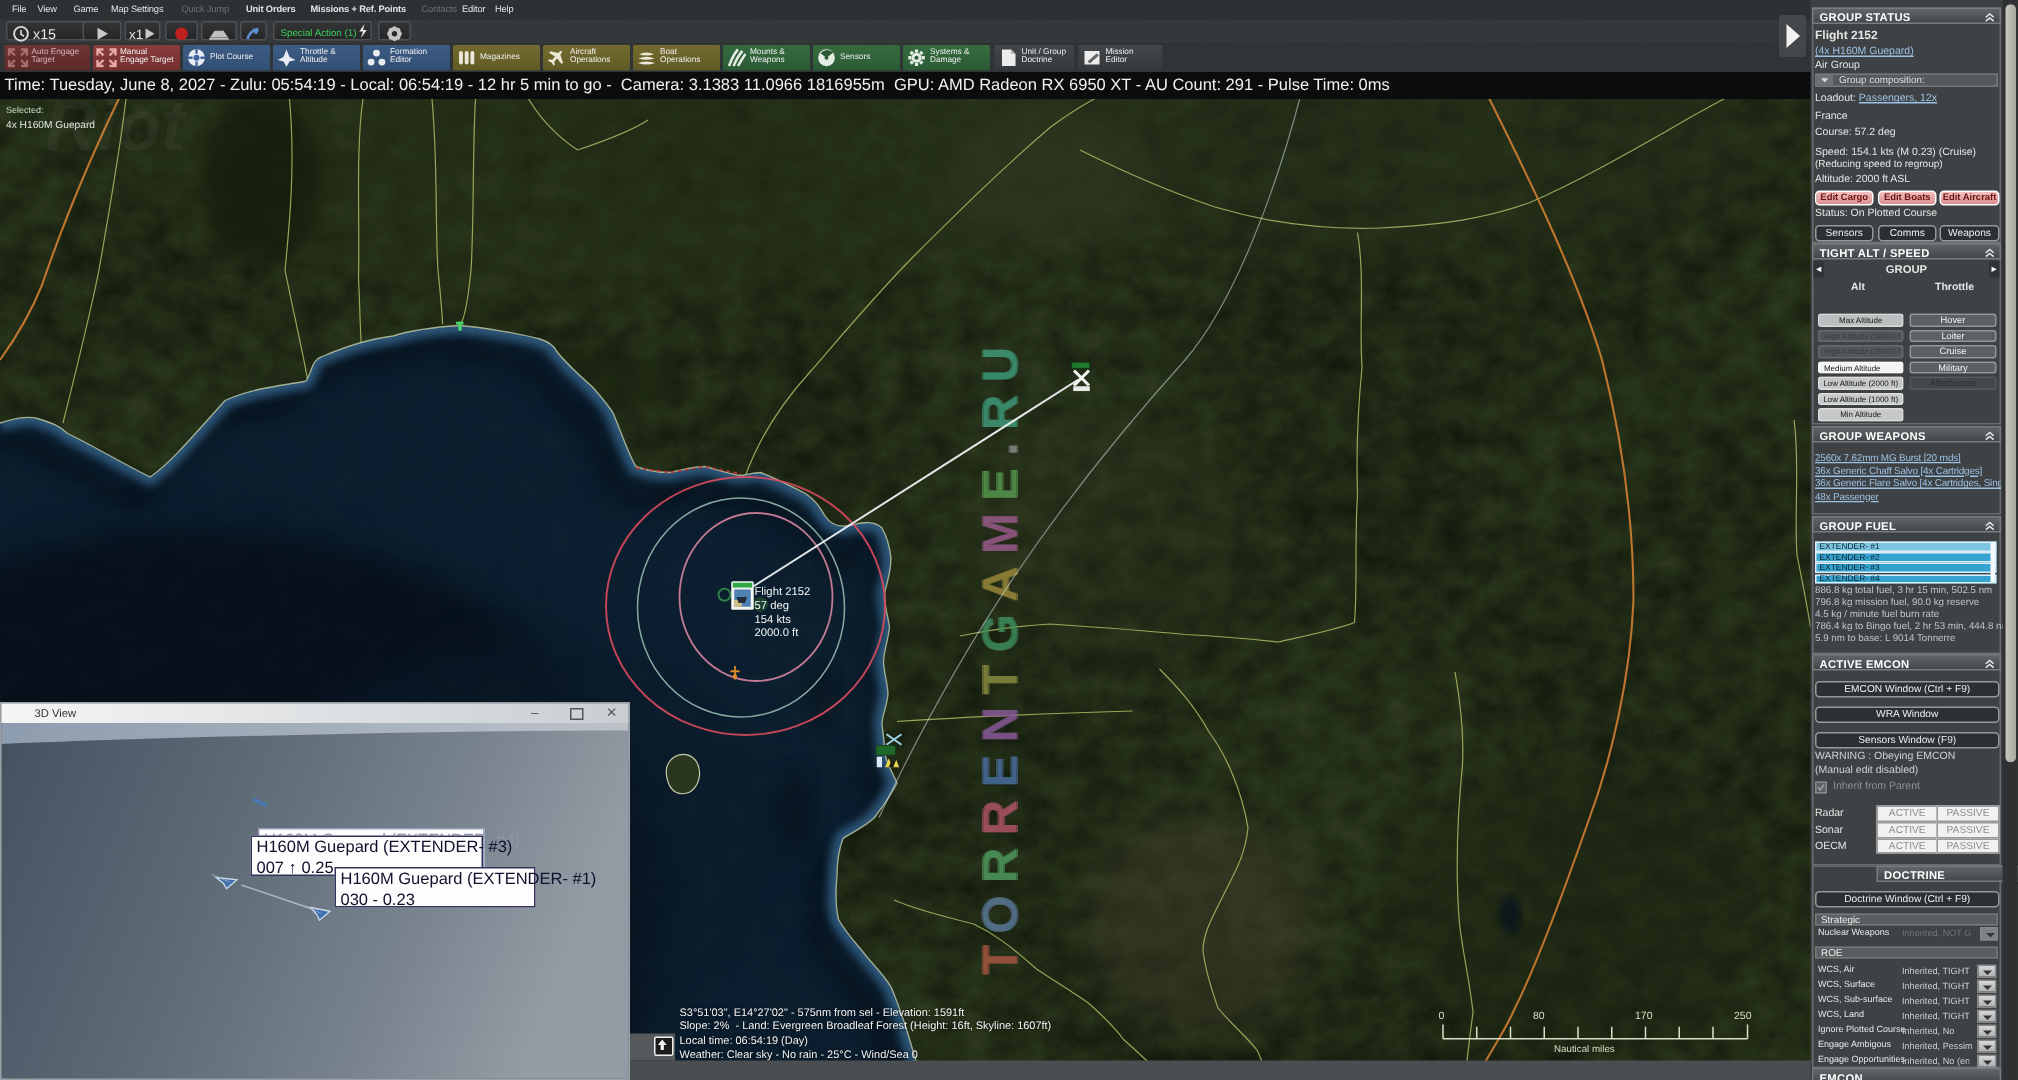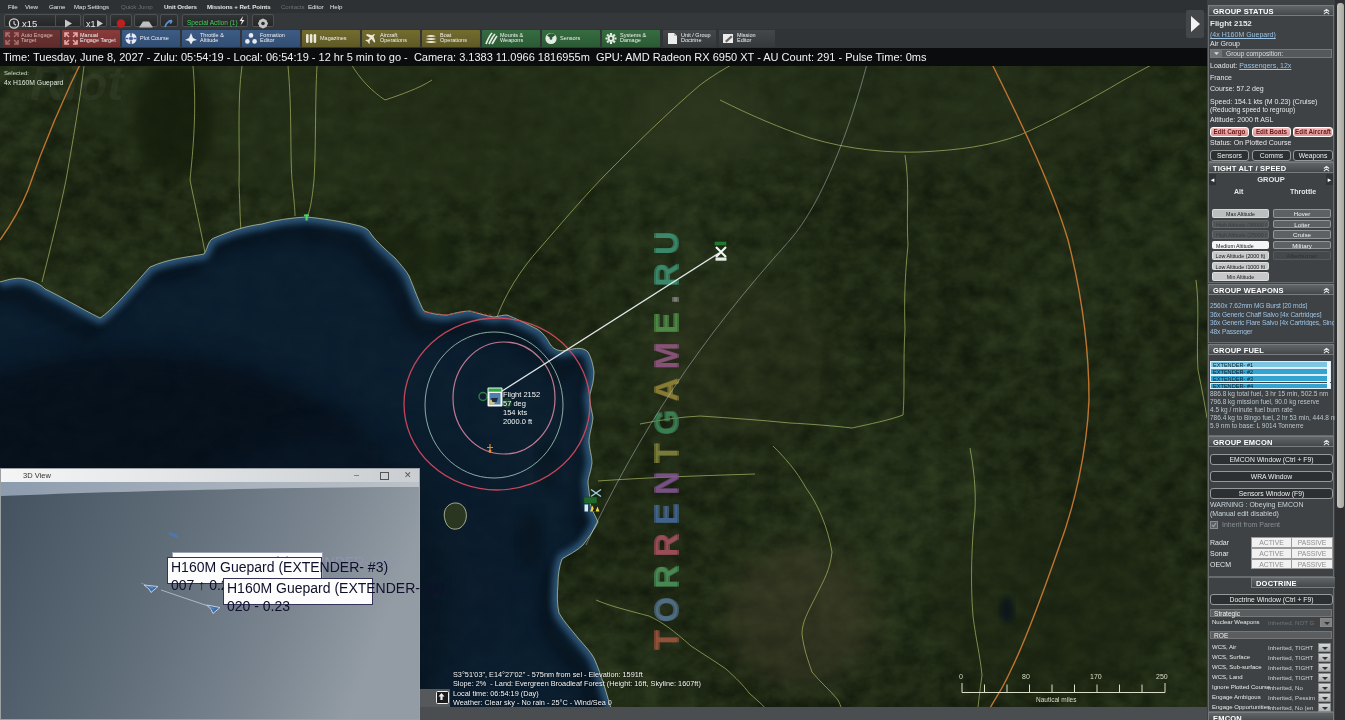--- a/index.html
+++ b/index.html
@@ -31,21 +31,21 @@
 .fbar{position:absolute;left:1210px;width:121px;height:6.6px;background:#35a3cf;border:1px solid #ddeef8;box-sizing:border-box;color:#07202e;font-size:5.6px;line-height:5.5px;padding-left:2px;}
 .ftx{position:absolute;left:1210px;color:#b9c6ce;font-size:6.5px;white-space:nowrap;}
 .sbar{position:absolute;left:1210px;width:122px;height:8px;background:#5a5e60;color:#efefef;font-size:6.6px;line-height:8px;padding-left:3px;box-sizing:border-box;border:1px solid #777;}
 .roel{position:absolute;left:1212px;color:#e8e8e8;font-size:6px;white-space:nowrap;}
 .roev{position:absolute;left:1268px;color:#cfcfcf;font-size:6.1px;white-space:nowrap;max-width:49px;overflow:hidden;}
 .drop{position:absolute;left:1318px;width:13px;height:9px;background:linear-gradient(#d5d7d8,#aeb1b2);border:1px solid #888;box-sizing:border-box;}
 .drop:after{content:"";position:absolute;left:3px;top:3px;border-left:3px solid transparent;border-right:3px solid transparent;border-top:3.5px solid #333;}
 .cell{position:absolute;background:#f1f1f1;border:1px solid #9a9a9a;box-sizing:border-box;color:#8e8e8e;font-size:6.8px;text-align:center;line-height:9px;}
 #view3d{left:0;top:468px;width:420px;height:252px;border:1px solid #9aa0a4;box-sizing:border-box;background:#6d7988;}
 #v3title{position:absolute;left:0;top:0;width:100%;height:13px;background:linear-gradient(90deg,#f5f5f5,#c9ced2);color:#333;font-size:7.5px;}
-.ttip{position:absolute;background:#fdfdfd;border:1px solid #33335a;box-sizing:border-box;color:#10102c;font-size:14px;line-height:1.25;padding:1px 0 0 3px;white-space:nowrap;}
+.ttip{position:absolute;background:#fdfdfd;border:1px solid #33335a;box-sizing:border-box;color:#10102c;font-size:11px;line-height:1.25;padding:1px 0 0 3px;white-space:nowrap;}
 </style></head>
 <body>
 <div class="abs" id="mapwrap" style="left:0;top:0;width:1208px;height:720px;">
 <svg width="1208" height="720" viewBox="0 0 1208 720">
 <defs>
 <filter id="noise" x="0" y="0" width="100%" height="100%" color-interpolation-filters="sRGB">
 <feTurbulence type="fractalNoise" baseFrequency="0.05 0.06" numOctaves="4" seed="11" result="n"></feTurbulence>
 <feColorMatrix in="n" type="matrix" values="0.30 0 0 0 0.02  0.34 0 0 0 0.045  0.20 0 0 0 0.01  0 0 0 0 1"></feColorMatrix>
 </filter>
 <filter id="bl6" color-interpolation-filters="sRGB">
@@ -388,23 +388,23 @@
 <span style="position:absolute;left:379px;top:2.5px;width:6.5px;height:6.5px;border:1px solid #555"></span>
 <span style="position:absolute;left:403px;top:1px;color:#555;font-size:9px">✕</span>
 </div>
 <div class="ttip" style="left:171px;top:83px;width:151px;height:26px;color:#9095ac;border-color:#9aa0b8">
       <div>H160M Guepard (EXTENDER- #4)</div>
     </div>
 <div class="ttip" style="left:166px;top:88px;width:155px;height:27px">
       <div>H160M Guepard (EXTENDER- #3)</div>
       <div>007 ↑ 0.25</div>
     </div>
-<div class="ttip" style="left:222px;top:109px;width:150px;height:27px">
+<div class="ttip" style="left:222px;top:109px;width:134px;height:27px">
       <div>H160M Guepard (EXTENDER- #1)</div>
-      <div>020 - 0.23</div>
+      <div>030 - 0.23</div>
     </div>
 </div>
 <div class="abs" style="left:420px;top:689px;width:30px;height:18px;background:#55595b"></div>
 <div class="abs" style="left:436px;top:691px;width:12.5px;height:12.5px;border:1.6px solid #f0f0f0;border-radius:1.5px;background:#1c1c1c;box-sizing:border-box">
     <svg width="9" height="9" style="position:absolute;left:0px;top:0px">
       <path d="M4.5 1 L7.5 4.6 L5.6 4.6 L5.6 8 L3.4 8 L3.4 4.6 L1.5 4.6 Z" fill="#f0f0f0"></path>
     </svg>
   </div>
 <div class="abs" style="left:453px;top:670px;color:#f4f4f4;font-size:7.3px;line-height:9.3px;white-space:nowrap;text-shadow:0 0 2px rgba(0,0,0,.8)">
 S3°51'03", E14°27'02" - 575nm from sel - Elevation: 1591ft<br>
@@ -489,21 +489,21 @@
 <div class="fbar" style="top:368.2px"><span style="position:relative;top:0.5px">EXTENDER- #2</span></div>
 <div class="fbar" style="top:375.4px"><span style="position:relative;top:0.5px">EXTENDER- #3</span></div>
 <div class="fbar" style="top:382.6px"><span style="position:relative;top:0.5px">EXTENDER- #4</span></div>
 <div class="sb" style="left:1327px;top:362px;width:3px;height:26px;background:#f2f8fc"></div>
 <div class="ftx" style="top:390px">886.8 kg total fuel, 3 hr 15 min, 502.5 nm</div>
 <div class="ftx" style="top:398px">796.8 kg mission fuel, 90.0 kg reserve</div>
 <div class="ftx" style="top:406px">4.5 kg / minute fuel burn rate</div>
 <div class="ftx" style="top:414px">786.4 kg to Bingo fuel, 2 hr 53 min, 444.8 nm</div>
 <div class="ftx" style="top:422px">5.9 nm to base: L 9014 Tonnerre</div>
 <div class="phead" style="left:1208px;top:436px">
-    <span>GROUP EMCON</span>
+    <span>ACTIVE EMCON</span>
     <svg class="chev" viewBox="0 0 8 8">
       <path d="M1 4 L4 1.5 L7 4 M1 7 L4 4.5 L7 7" stroke="#e8e8e8" stroke-width="1.2" fill="none"></path>
     </svg>
   </div>
 <div class="dkbtn" style="left:1210px;top:454px;width:123px;height:10.5px;line-height:9px">EMCON Window (Ctrl + F9)</div>
 <div class="dkbtn" style="left:1210px;top:471px;width:123px;height:10.5px;line-height:9px">WRA Window</div>
 <div class="dkbtn" style="left:1210px;top:488px;width:123px;height:10.5px;line-height:9px">Sensors Window (F9)</div>
 <div class="sb" style="left:1210px;top:501px;color:#c9d4da">WARNING : Obeying EMCON</div>
 <div class="sb" style="left:1210px;top:509.5px;color:#c9d4da">(Manual edit disabled)</div>
 <div class="sb" style="left:1210px;top:521px;width:8px;height:8px;background:#5c6062;border:1px solid #8a8d8f;box-sizing:border-box"><svg width="6" height="6">

